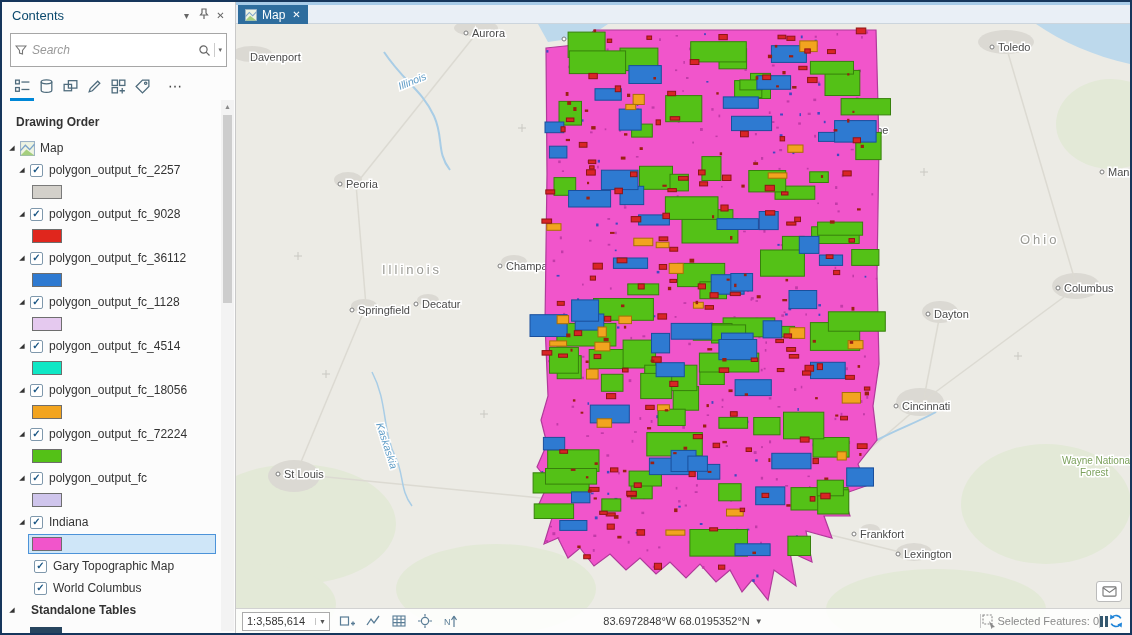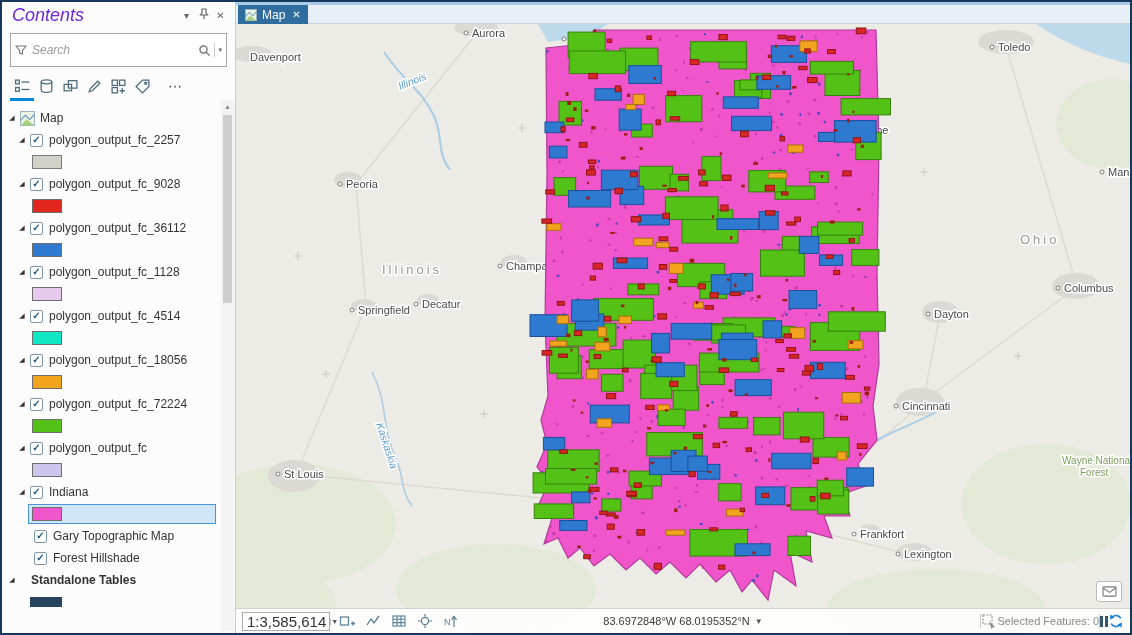--- a/index.html
+++ b/index.html
@@ -3,21 +3,21 @@
 <meta charset="utf-8">
 <style>
   html,body{margin:0;padding:0;background:#888;}
   *{box-sizing:border-box;}
   .window{position:relative;width:1132px;height:635px;background:#fff;border:2px solid #16365c;
     font-family:"Liberation Sans",sans-serif;overflow:hidden;}
   
   .contents-panel{position:absolute;left:0;top:0;width:234px;height:631px;background:#fcfcfc;
     border-right:1px solid #c9c9c9;overflow:hidden;}
   .panel-header{height:26px;display:flex;align-items:center;padding:0 6px 0 10px;}
-  .panel-title{flex:1;font-size:18px;color:#6d28d9;font-style:italic;}
+  .panel-title{flex:1;font-size:13px;color:#0c4a6e;}
   .hdr-ic{width:17px;text-align:center;color:#666;font-size:10px;cursor:pointer;}
   .search-row{margin:5px 8px 5px 8px;}
   .search-box{height:22px;border:1px solid #a6a6a6;background:#fff;display:flex;align-items:center;padding:16px 4px;}
   .search-text{flex:1;font-style:italic;color:#999;font-size:12px;padding-left:5px;}
   .vsep{width:1px;height:14px;background:#ccc;margin:0 3px;}
   .toolbar{display:flex;align-items:flex-start;padding:3px 8px 0 8px;height:31px;}
   .icon-btn{width:24px;height:26px;display:flex;align-items:center;justify-content:center;
     border-bottom:3px solid transparent;cursor:pointer;}
   .icon-btn.active{border-bottom:3px solid #0087d7;}
   .more-dots{margin-left:14px;font-size:14px;color:#444;letter-spacing:1px;line-height:22px;}
@@ -46,21 +46,21 @@
   .tab{position:absolute;left:2px;top:3px;height:19px;background:#2e6d9e;color:#fff;display:flex;
     align-items:center;gap:5px;padding:0 7px;font-size:12px;cursor:pointer;}
   .tab-close{font-size:10px;margin-left:2px;}
   .map-canvas{position:absolute;top:22px;left:0;right:0;bottom:0;overflow:hidden;background:#ecebe5;}
   .map-canvas svg{display:block;}
   svg text{font-family:"Liberation Sans",sans-serif;}
   
   .status-bar{position:absolute;left:0;right:0;bottom:0;height:25px;background:rgba(255,255,255,.88);
     border-top:1px solid #d2d2d2;display:flex;align-items:center;padding:0 6px;gap:7px;font-size:11px;color:#3c3c3c;z-index:5;}
   .scale-box{width:88px;height:19px;background:#fff;border:1px solid #ababab;display:flex;align-items:center;cursor:pointer;}
-  .scale-txt{flex:1;padding:0 4px;font-size:15px;color:#333;white-space:nowrap;}
+  .scale-txt{flex:1;padding:0 4px;font-size:11px;color:#333;white-space:nowrap;}
   .scale-caret{width:14px;border-left:1px solid #c4c4c4;text-align:center;font-size:7px;color:#555;}
   .sb-ic{width:19px;height:19px;display:flex;align-items:center;justify-content:center;cursor:pointer;}
   .coords{position:absolute;left:50%;transform:translateX(-50%);display:flex;align-items:center;gap:5px;color:#3c3c3c;cursor:pointer;}
   .coords .caret{font-size:8px;color:#555;}
   .right-group{margin-left:auto;display:flex;align-items:center;gap:0;}
   .ssep{width:1px;height:14px;background:#c8c8c8;}
   .sel-label{color:#8a8a8a;}
   .pause{display:flex;gap:2px;cursor:pointer;}
   .pause i{display:block;width:3px;height:11px;background:#33576e;}
   .notify-box{position:absolute;right:8px;bottom:31px;width:26px;height:21px;background:#fff;border:1px solid #bbb;
@@ -134,20 +134,21 @@
           </svg>
       </span>
       <span class="icon-btn">
         <svg width="17" height="17" viewBox="0 0 16 16" stroke="#4e6b7c" fill="none" stroke-width="1.2">
             <path d="M2 8l6-6h6v6l-6 6z"></path>
             <circle cx="11" cy="5" r="1.1"></circle>
           </svg>
       </span>
       <span class="more-dots">⋯</span>
     </div>
+    <div class="drawing-order">Drawing Order</div>
     <div class="tree" id="layer-tree">
         <div class="t-row map-row">
           <span class="exp">◢</span>
           <span class="map-ic">
             <svg width="15" height="15" viewBox="0 0 14 14">
               <rect x="0.5" y="0.5" width="13" height="13" fill="#eef4e2" stroke="#9db3c6"></rect>
               <path d="M0.5 9 L5 4 L9 8 L13.5 3" stroke="#7aa3c9" fill="none" stroke-width="1.2"></path>
               <path d="M0.5 13.5 L6 8 L13.5 13.5 Z" fill="#a5cf7e"></path>
             </svg>
           </span>
@@ -242,21 +243,21 @@
           <div class="swatch-wrap selected">
             <div class="swatch" style="background: rgb(241, 85, 203); border-color: rgb(110, 110, 110);"></div>
           </div>
         </div>
         <div class="t-row basemap">
           <span class="cbx">✓</span>
           <span class="lbl">Gary Topographic Map</span>
         </div>
         <div class="t-row basemap">
           <span class="cbx">✓</span>
-          <span class="lbl">Forest Hillshade</span>
+          <span class="lbl">World Columbus</span>
         </div>
         <div class="t-row section">
           <span class="exp">◢</span>
           <span class="lbl">Standalone Tables</span>
         </div>
         <div class="partial-item"></div>
       </div>
     <div class="vscroll">
       <div class="up">▲</div>
       <div class="thumb"></div>

